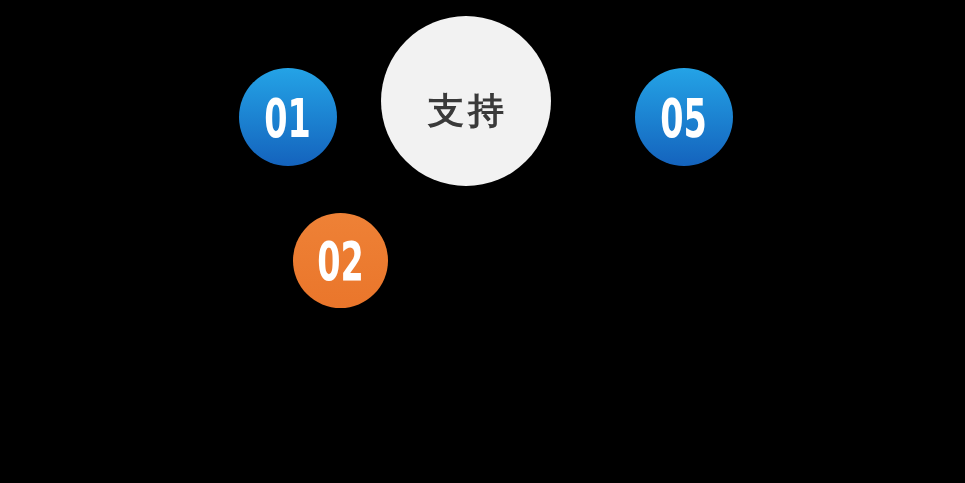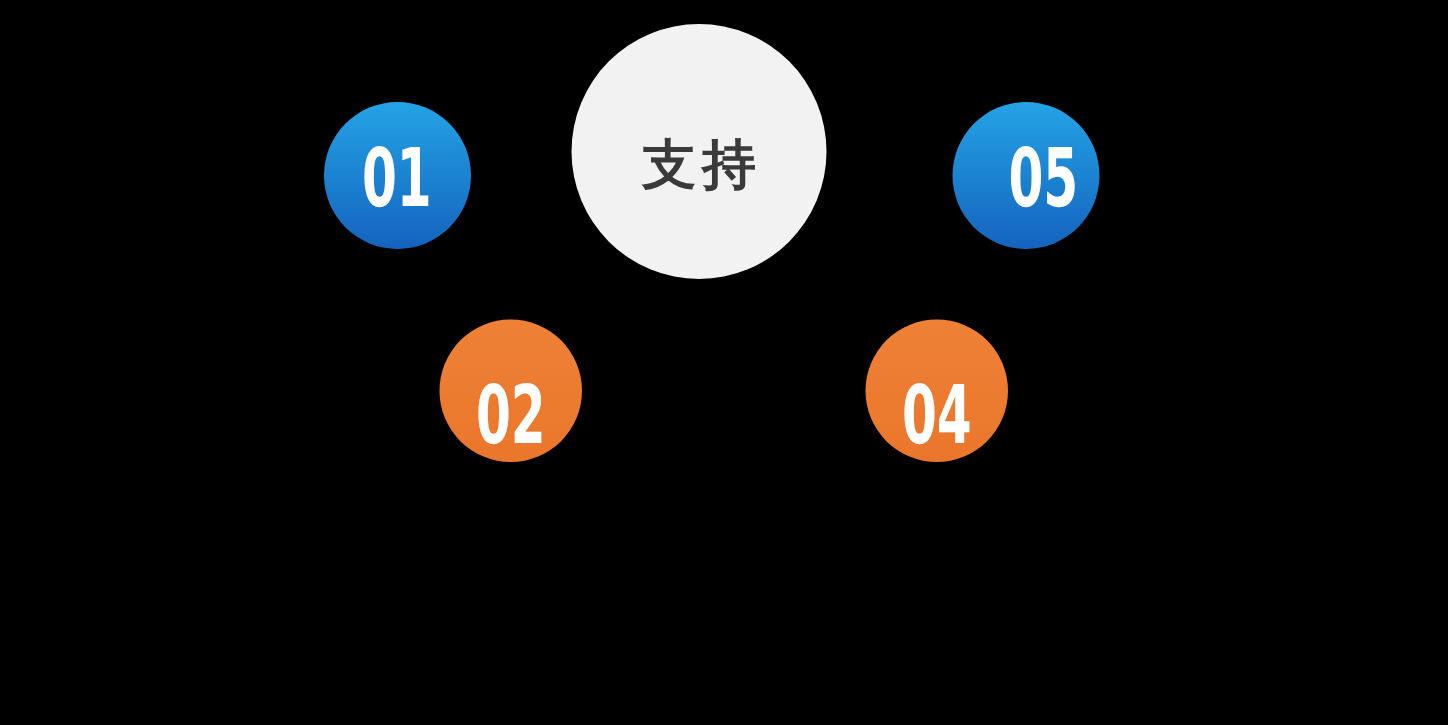--- a/index.html
+++ b/index.html
@@ -43,27 +43,26 @@
     border-radius: 50%;
     display: flex;
     align-items: center;
     justify-content: center;
   }
   .node.blue {
     background: linear-gradient(180deg, var(--blue-gradient-top, #24A3E6) 0%, var(--blue-gradient-bottom, #1463BD) 100%);
   }
   .node.orange {
     background: linear-gradient(180deg, var(--orange-top, #EE8136) 0%, var(--orange-bottom, #EA762B) 100%);
-    align-items: flex-end;
   }
-  .n1 { left: 216px; top: 68px;  width: 98px; height: 98px; }
+  .n1 { left: 239px; top: 68px;  width: 98px; height: 98px; }
   .n2 { left: 293px; top: 213px; width: 95px; height: 95px; }
   .n3 { left: 414px; top: 278px; width: 97px; height: 97px; }
   .n4 { left: 577px; top: 213px; width: 95px; height: 95px; }
-  .n5 { left: 635px; top: 68px;  width: 98px; height: 98px; justify-content: flex-end; }
+  .n5 { left: 635px; top: 68px;  width: 98px; height: 98px; }
   .num {
     color: var(--node-text, #FFFFFF);
     font-family: "DejaVu Sans", "Liberation Sans", sans-serif;
     font-weight: bold;
     font-size: 54px;
     transform: scaleX(0.62);
     letter-spacing: 0px;
     margin-top: 2px;
   }
 </style>
@@ -80,21 +79,18 @@
 
   <div class="node blue n1">
     <span class="num">01</span>
   </div>
 
   <div class="node orange n2">
     <span class="num">02</span>
   </div>
 
 
-  <div class="node orange n4">
-    <span class="num">04</span>
-  </div>
 
   <div class="node blue n5">
     <span class="num">05</span>
   </div>
 
 </div>
 
 </body></html>

